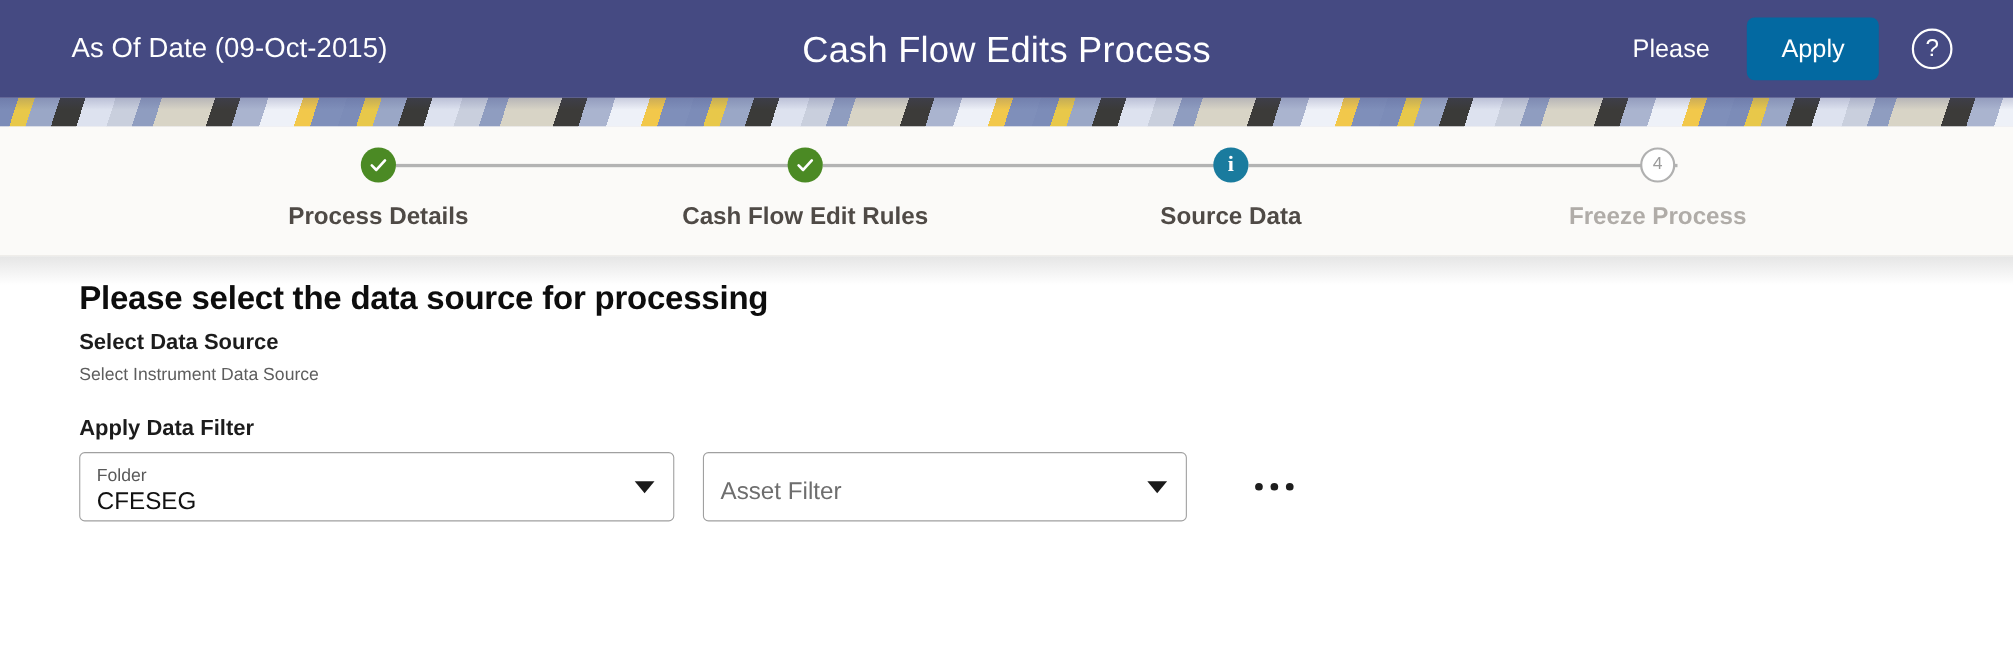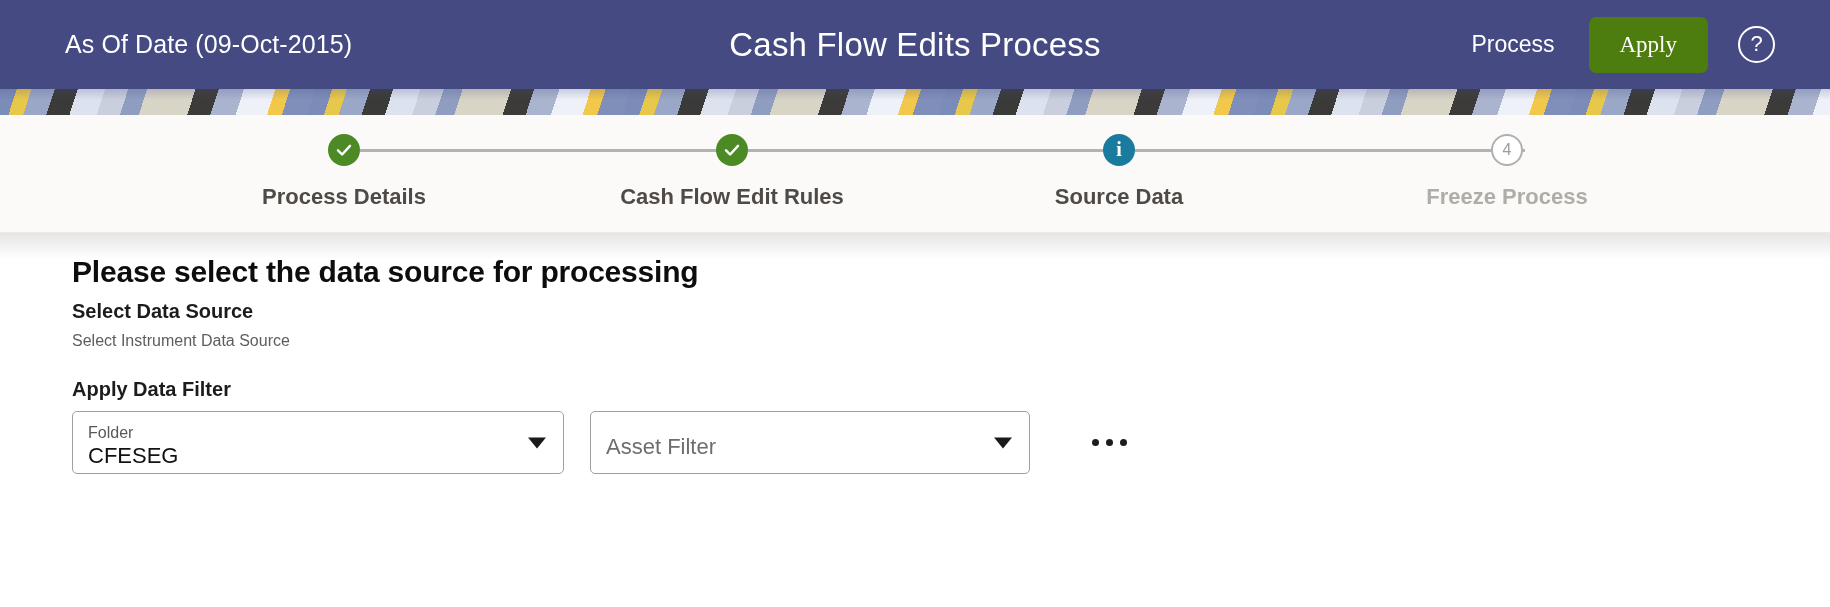--- a/index.html
+++ b/index.html
@@ -77,24 +77,24 @@
     font-size: 23px;
     background: none;
     border: none;
     font-family: inherit;
     cursor: pointer;
     padding: 6px 4px;
     white-space: nowrap;
   }
 
   .apply-button {
-    background: #4d7c0f;
+    background: #0369a1;
     color: #ffffff;
     font-size: 23px;
-    font-family: Liberation Serif, serif;
+    font-family: Liberation Sans, sans-serif;
     border: none;
     border-radius: 7px;
     padding: 15px 31px;
     cursor: pointer;
     white-space: nowrap;
   }
 
   .help-icon {
     width: 37px;
     height: 37px;
@@ -313,21 +313,21 @@
     background: #ffffff;
     position: relative;
     height: 63px;
     cursor: pointer;
     padding: 8px 44px 0 15px;
     display: flex;
     flex-direction: column;
     justify-content: center;
   }
 
-  .select-field.folder { width: 492px; }
+  .select-field.folder { width: 541px; }
   .select-field.datafilter { width: 440px; }
 
   .select-small-label {
     font-size: 16px;
     color: #595959;
     line-height: 1;
     margin-bottom: 3px;
   }
 
   .select-value {
@@ -375,21 +375,21 @@
 <div class="app">
 
   <div class="header">
     <div class="header-left">As Of Date (09-Oct-2015)</div>
 
     <div class="header-center">
       <div class="header-title">Cash Flow Edits Process</div>
     </div>
 
     <div class="header-right">
-      <button class="cancel-link">Process</button>
+      <button class="cancel-link">Please</button>
       <button class="apply-button">Apply</button>
       <div class="help-icon">?</div>
     </div>
   </div>
 
   <div class="banner"></div>
 
   <div class="stepper-band">
     <div class="stepper">
 

